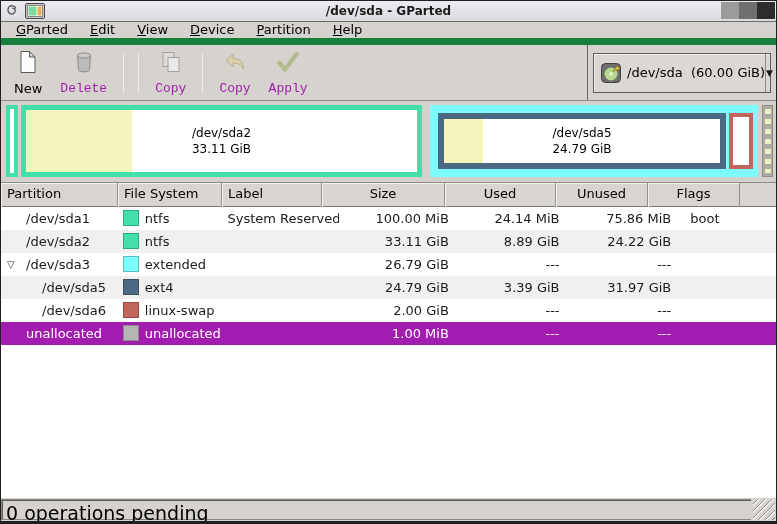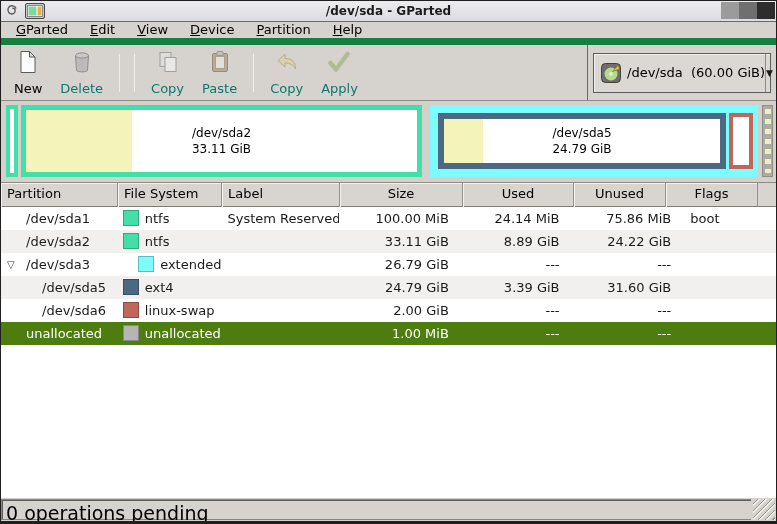--- a/index.html
+++ b/index.html
@@ -31,21 +31,21 @@
     height:23px; flex:0 0 23px; background:#D6D3CE; display:flex;
     align-items:center; border-bottom:7px solid #15803d; padding-left:4px;
   }
   .menu-item { padding:2px 11px 3px 11px; font-size:13px; color:#000; cursor:default; }
   
   .toolbar { height:56px; flex:0 0 56px; display:flex; border-bottom:1px solid #8f8c85; background:#D6D3CE; }
   .toolbar-left { flex:1; display:flex; align-items:center; padding-left:4px; }
   .tool-button { display:flex; flex-direction:column; align-items:center; justify-content:center; padding:3px 9px; min-width:46px; }
   .tool-icon { width:24px; height:24px; }
   .tool-label { font-size:13px; color:#000; margin-top:7px; white-space:nowrap; }
-  .tool-button.disabled .tool-label { color:#0f766e; }
+  .tool-button.disabled .tool-label { color:#a21caf;font-family:Liberation Mono, monospace; }
   .tool-button.disabled .tool-icon { opacity:.55; filter:grayscale(25%); }
   .tool-sep { width:1px; height:38px; background:#a39f97; border-right:1px solid #efeeea; margin:0 7px; }
   .toolbar-right { flex:0 0 189px; border-left:1px solid #6b6860; display:flex; align-items:center; justify-content:center; }
   .device-combo {
     width:178px; height:40px; border:1px solid #5c5c5c; background:#DBD8D3;
     display:flex; align-items:center; box-shadow:inset 1px 1px 0 #f2f1ee;
   }
   .device-combo .hdd { margin:0 5px 0 6px; display:flex; }
   .device-combo .dev-label { font-size:13px; color:#000; white-space:pre; flex:1; }
   .combo-arrow-box { width:20px; align-self:stretch; border-left:1px solid #8a8a8a; display:flex; align-items:center; justify-content:center; }
@@ -67,21 +67,21 @@
   .th {
     font-size:13px; color:#000; padding-top:3px; height:24px;
     border-right:1px solid #94918a; box-shadow:inset 1px 1px 0 #F3F2EF;
     overflow:hidden; white-space:nowrap;
   }
   .th.left { text-align:left; padding-left:6px; }
   .th.center { text-align:center; }
   .tbody { background:#fff; }
   .trow { display:flex; height:23px; line-height:23px; font-size:13px; color:#1a1a1a; background:#fff; }
   .trow.zebra { background:#F1F0EE; }
-  .trow.selected { background:#4d7c0f; color:#FFFFFF; }
+  .trow.selected { background:#a21caf; color:#FFFFFF; }
   .td { overflow:hidden; white-space:nowrap; position:relative; }
   .td.right { text-align:right; padding-right:13px; }
   .td.flags { padding-left:6px; }
   .exp { position:absolute; left:6px; top:0; font-size:10px; color:#333; }
   .swatch { display:inline-block; width:16px; height:16px; vertical-align:-3px; margin:0 6px 0 5px; border:1px solid rgba(0,0,0,.25); }
   .table-empty { flex:1; background:#fff; }
   
   .statusbar { height:24px; flex:0 0 24px; background:#D6D3CE; display:flex; border-top:1px solid #fff; }
   .status-box {
     flex:1; border:1px solid #8a8781; border-right:none; margin:1px 0 1px 0;
@@ -144,28 +144,20 @@
         </div>
         <div class="tool-sep"></div>
         <div class="tool-sep"></div>
         <div class="tool-button disabled">
           <div class="tool-icon"><svg width="24" height="24" viewBox="0 0 24 24">
               <rect x="4" y="2.5" width="11" height="14" fill="#E6E6E6" stroke="#777"></rect>
               <rect x="9" y="7.5" width="11" height="14" fill="#FAFAFA" stroke="#777"></rect>
             </svg></div>
           <div class="tool-label">Copy</div>
         </div>
-        <div class="tool-button disabled">
-          <div class="tool-icon"><svg width="24" height="24" viewBox="0 0 24 24">
-              <rect x="4.5" y="3.5" width="15" height="18" rx="1.5" fill="#A9885B" stroke="#6d5530"></rect>
-              <rect x="7.5" y="6.5" width="9" height="12" fill="#EDE9DF" stroke="#8a7a5a"></rect>
-              <rect x="9" y="1.5" width="6" height="4" rx="1" fill="#BDBDBD" stroke="#666"></rect>
-            </svg></div>
-          <div class="tool-label">Paste</div>
-        </div>
         <div class="tool-sep"></div>
         <div class="tool-button disabled">
           <div class="tool-icon"><svg width="24" height="24" viewBox="0 0 24 24">
               <path d="M10 4 L3 10.5 L10 17 V13 C15 13 18.5 15 20.5 19 C20.5 11 16 8.5 10 8.5 Z" fill="#E3CF7A" stroke="#9e8c45"></path>
             </svg></div>
           <div class="tool-label">Copy</div>
         </div>
         <div class="tool-button disabled">
           <div class="tool-icon"><svg width="24" height="24" viewBox="0 0 24 24">
               <path d="M3.5 13 L9 19.5 L20.5 4" fill="none" stroke="#8FAE4C" stroke-width="4.5" stroke-linecap="round" stroke-linejoin="round"></path>
@@ -213,21 +205,21 @@
         </div>
       </div>
       <div class="vunalloc" style="left: 761px; width: 11px; top: 4px; height: 72px; background: rgb(172, 172, 164);">
         <div class="dash" style="background: repeating-linear-gradient(rgb(239, 239, 194) 0px, rgb(239, 239, 194) 5px, rgb(172, 172, 164) 5px, rgb(172, 172, 164) 10px);"></div>
       </div>
     </div>
 
   <div class="thead" id="thead">
       <div class="th left" style="width: 117px;">Partition</div>
       <div class="th left" style="width: 104px;">File System</div>
-      <div class="th left" style="width: 118px;">Label</div>
+      <div class="th left" style="width: 100px;">Label</div>
       <div class="th center" style="width: 123px;">Size</div>
       <div class="th center" style="width: 111px;">Used</div>
       <div class="th center" style="width: 92px;">Unused</div>
       <div class="th center" style="width: 92px;">Flags</div>
     </div>
 
   <div class="tbody" id="tbody">
       <div class="trow">
         <div class="td" style="width: 117px; padding-left: 25px;">/dev/sda1</div>
         <div class="td" style="width: 104px;"><span class="swatch" style="background: rgb(66, 224, 168);"></span>ntfs</div>
@@ -241,34 +233,34 @@
         <div class="td" style="width: 117px; padding-left: 25px;">/dev/sda2</div>
         <div class="td" style="width: 104px;"><span class="swatch" style="background: rgb(66, 224, 168);"></span>ntfs</div>
         <div class="td" style="width: 118px; padding-left: 6px;"></div>
         <div class="td right" style="width: 123px;">33.11 GiB</div>
         <div class="td right" style="width: 111px;">8.89 GiB</div>
         <div class="td right" style="width: 112px;">24.22 GiB</div>
         <div class="td flags" style="width: 92px;"></div>
       </div>
       <div class="trow">
         <div class="td" style="width: 117px; padding-left: 25px;"><span class="exp">▽</span>/dev/sda3</div>
-        <div class="td" style="width: 104px; text-align: right;"><span class="swatch" style="background: rgb(125, 252, 254);"></span>extended</div>
+        <div class="td" style="width: 104px;"><span class="swatch" style="background: rgb(125, 252, 254);"></span>extended</div>
         <div class="td" style="width: 118px; padding-left: 6px;"></div>
         <div class="td right" style="width: 123px;">26.79 GiB</div>
         <div class="td right" style="width: 111px;">---</div>
         <div class="td right" style="width: 112px;">---</div>
         <div class="td flags" style="width: 92px;"></div>
       </div>
       <div class="trow zebra">
         <div class="td" style="width: 117px; padding-left: 41px;">/dev/sda5</div>
         <div class="td" style="width: 104px;"><span class="swatch" style="background: rgb(75, 105, 131);"></span>ext4</div>
         <div class="td" style="width: 118px; padding-left: 6px;"></div>
         <div class="td right" style="width: 123px;">24.79 GiB</div>
         <div class="td right" style="width: 111px;">3.39 GiB</div>
-        <div class="td right" style="width: 112px;">31.60 GiB</div>
+        <div class="td right" style="width: 112px;">31.97 GiB</div>
         <div class="td flags" style="width: 92px;"></div>
       </div>
       <div class="trow">
         <div class="td" style="width: 117px; padding-left: 41px;">/dev/sda6</div>
         <div class="td" style="width: 104px;"><span class="swatch" style="background: rgb(193, 102, 90);"></span>linux-swap</div>
         <div class="td" style="width: 118px; padding-left: 6px;"></div>
         <div class="td right" style="width: 123px;">2.00 GiB</div>
         <div class="td right" style="width: 111px;">---</div>
         <div class="td right" style="width: 112px;">---</div>
         <div class="td flags" style="width: 92px;"></div>

